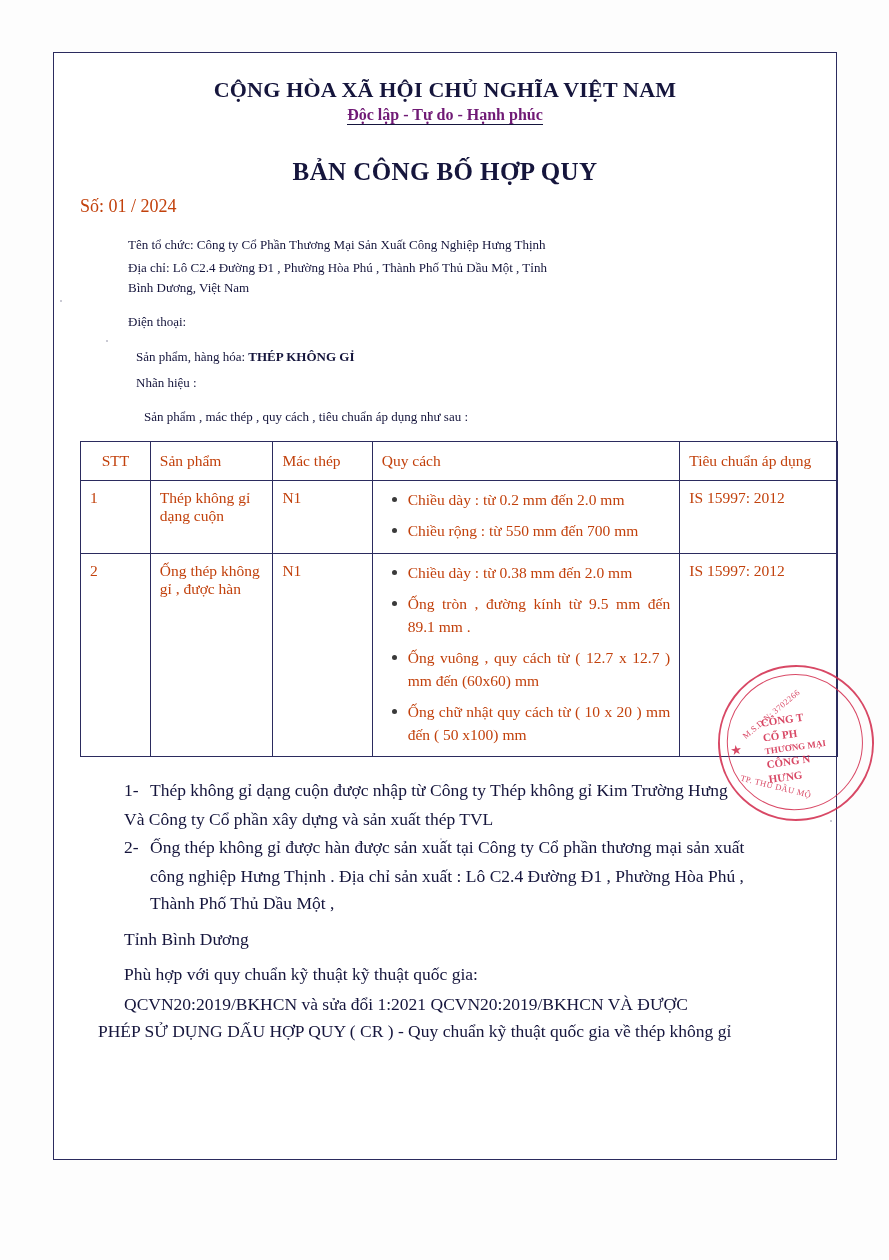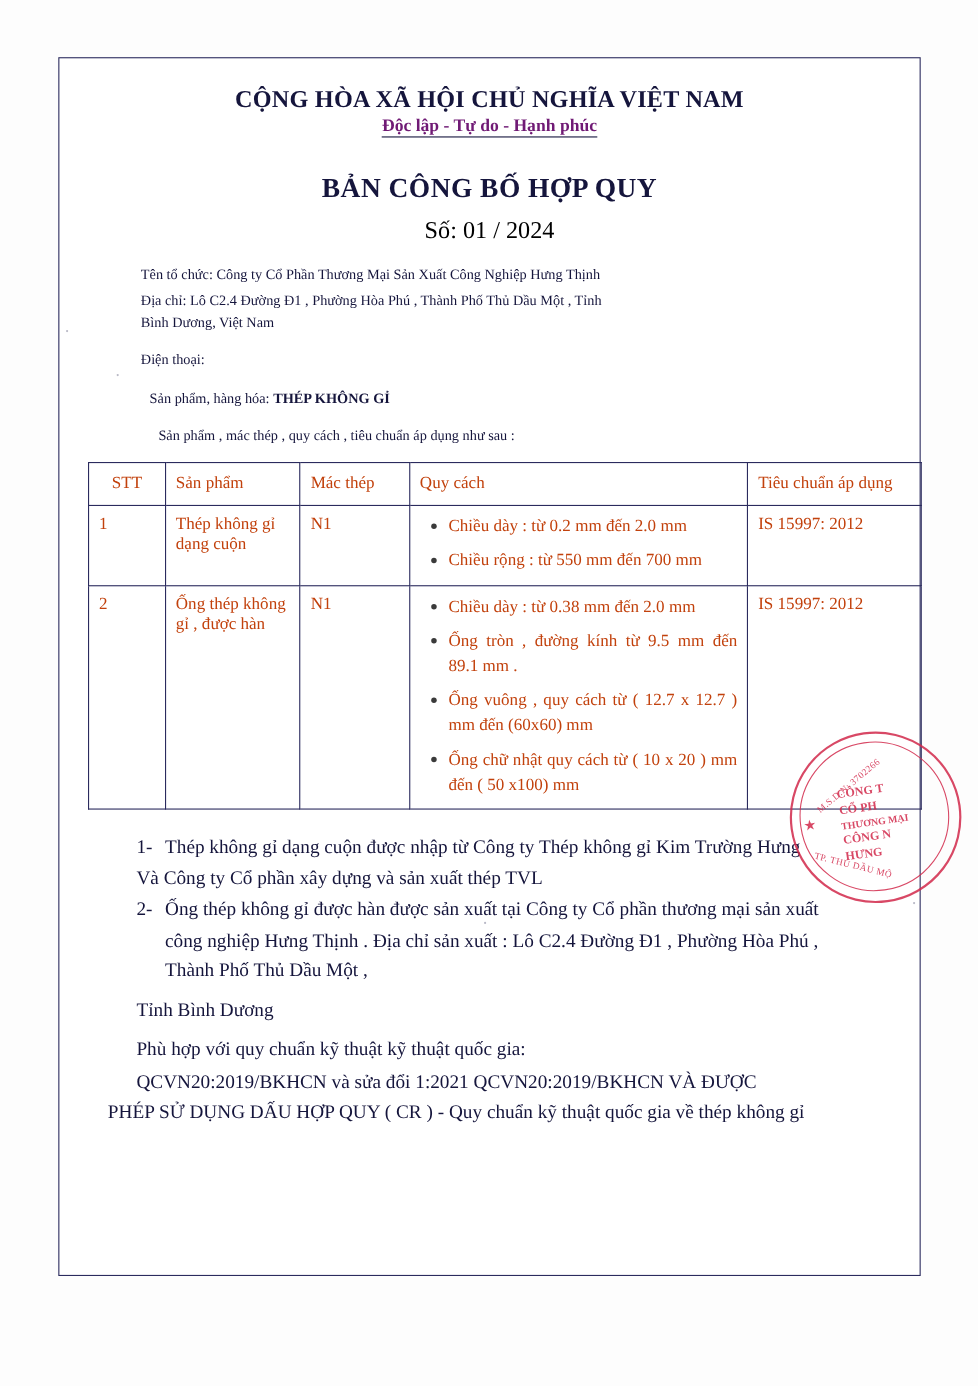--- a/index.html
+++ b/index.html
@@ -61,24 +61,24 @@
   }
   .doc-title {
     text-align: center;
     font-weight: bold;
     font-size: 25px;
     margin-top: 34px;
     letter-spacing: 0.4px;
     color: #15153c;
   }
   .doc-number {
-    text-align: center;
-    font-size: 22px;
+    text-align: left;
+    font-size: 18px;
     margin-top: 10px;
-    color: #000000;
+    color: #c2410c;
   }
   .body-text {
     font-size: 13px;
     line-height: 1.55;
     color: #15153c;
   }
   .p-org {
     margin-top: 18px;
     padding-left: 48px;
   }
@@ -265,20 +265,21 @@
 
       <div class="doc-title">BẢN CÔNG BỐ HỢP QUY</div>
       <div class="doc-number">Số: 01 / 2024</div>
 
       <div class="body-text p-org">Tên tổ chức: Công ty Cổ Phần Thương Mại Sản Xuất Công Nghiệp Hưng Thịnh</div>
       <div class="body-text p-addr">Địa chỉ: Lô C2.4 Đường Đ1 , Phường Hòa Phú , Thành Phố Thủ Dầu Một , Tỉnh</div>
       <div class="body-text" style="padding-left:48px;">Bình Dương, Việt Nam</div>
       <div class="body-text p-phone">Điện thoại:</div>
 
       <div class="body-text p-product"><span>Sản phẩm, hàng hóa: </span><b>THÉP KHÔNG GỈ</b></div>
+      <div class="body-text p-brand">Nhãn hiệu :</div>
       <div class="body-text p-intro">Sản phẩm , mác thép , quy cách , tiêu chuẩn áp dụng như sau :</div>
 
       <table class="spec">
         <thead>
           <tr>
             <th class="col-stt" style="text-align:center;">STT</th>
             <th class="col-prod">Sản phẩm</th>
             <th class="col-mac">Mác thép</th>
             <th class="col-quy">Quy cách</th>
             <th class="col-tc">Tiêu chuẩn áp dụng</th>

